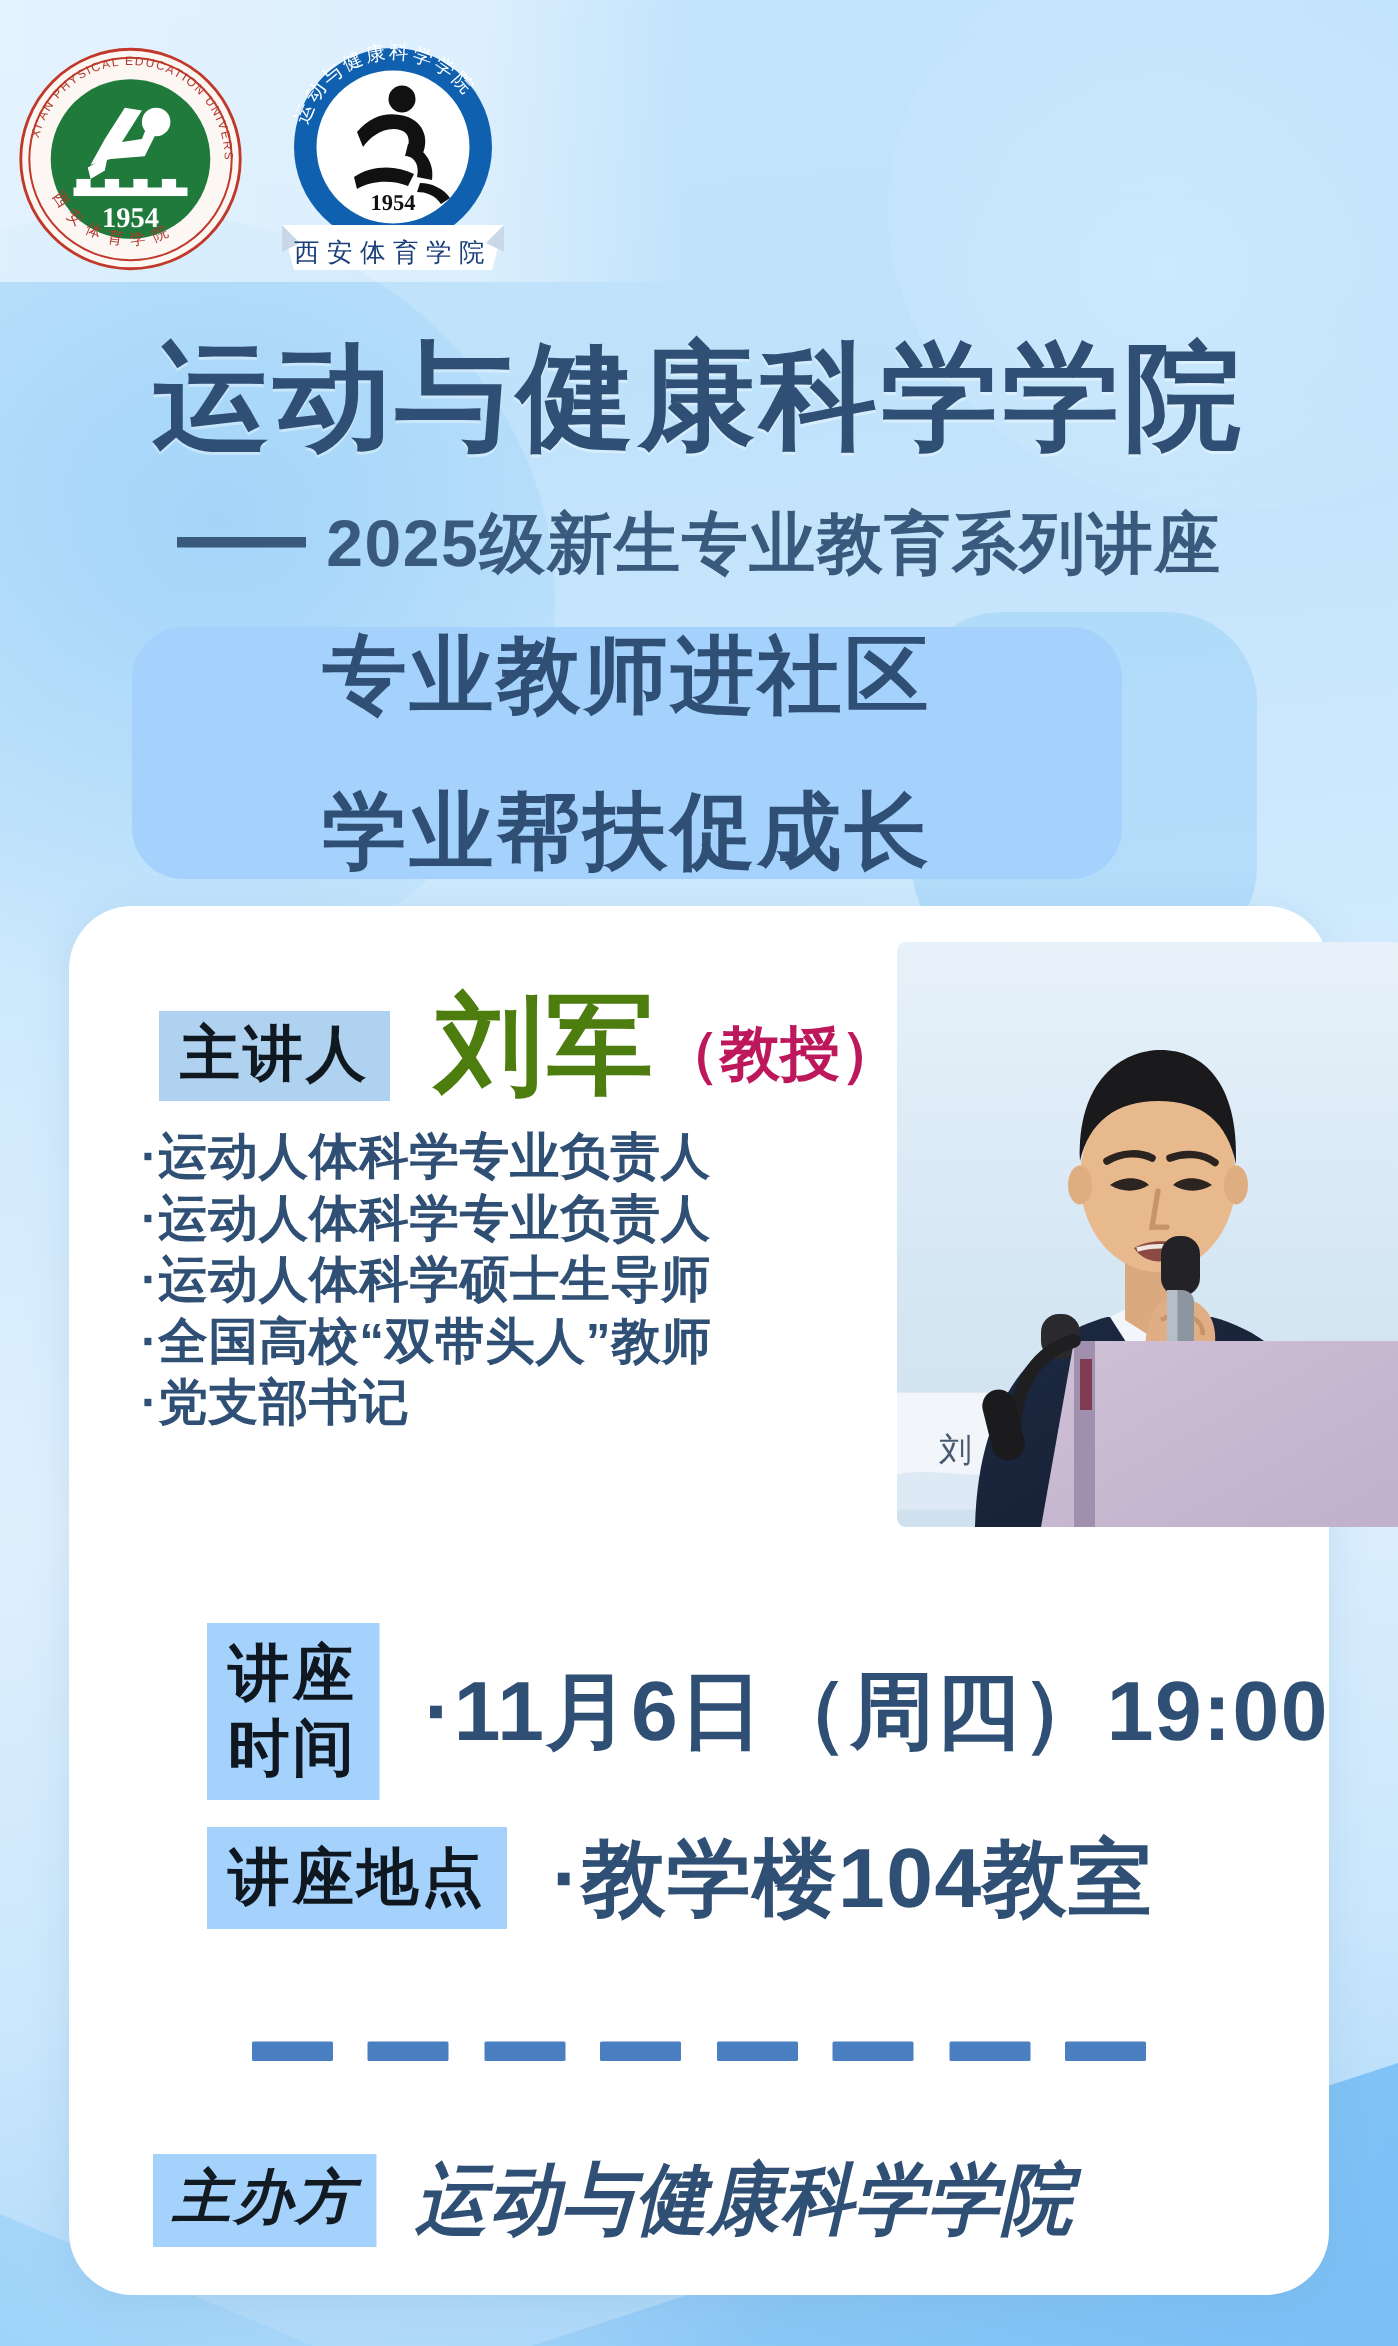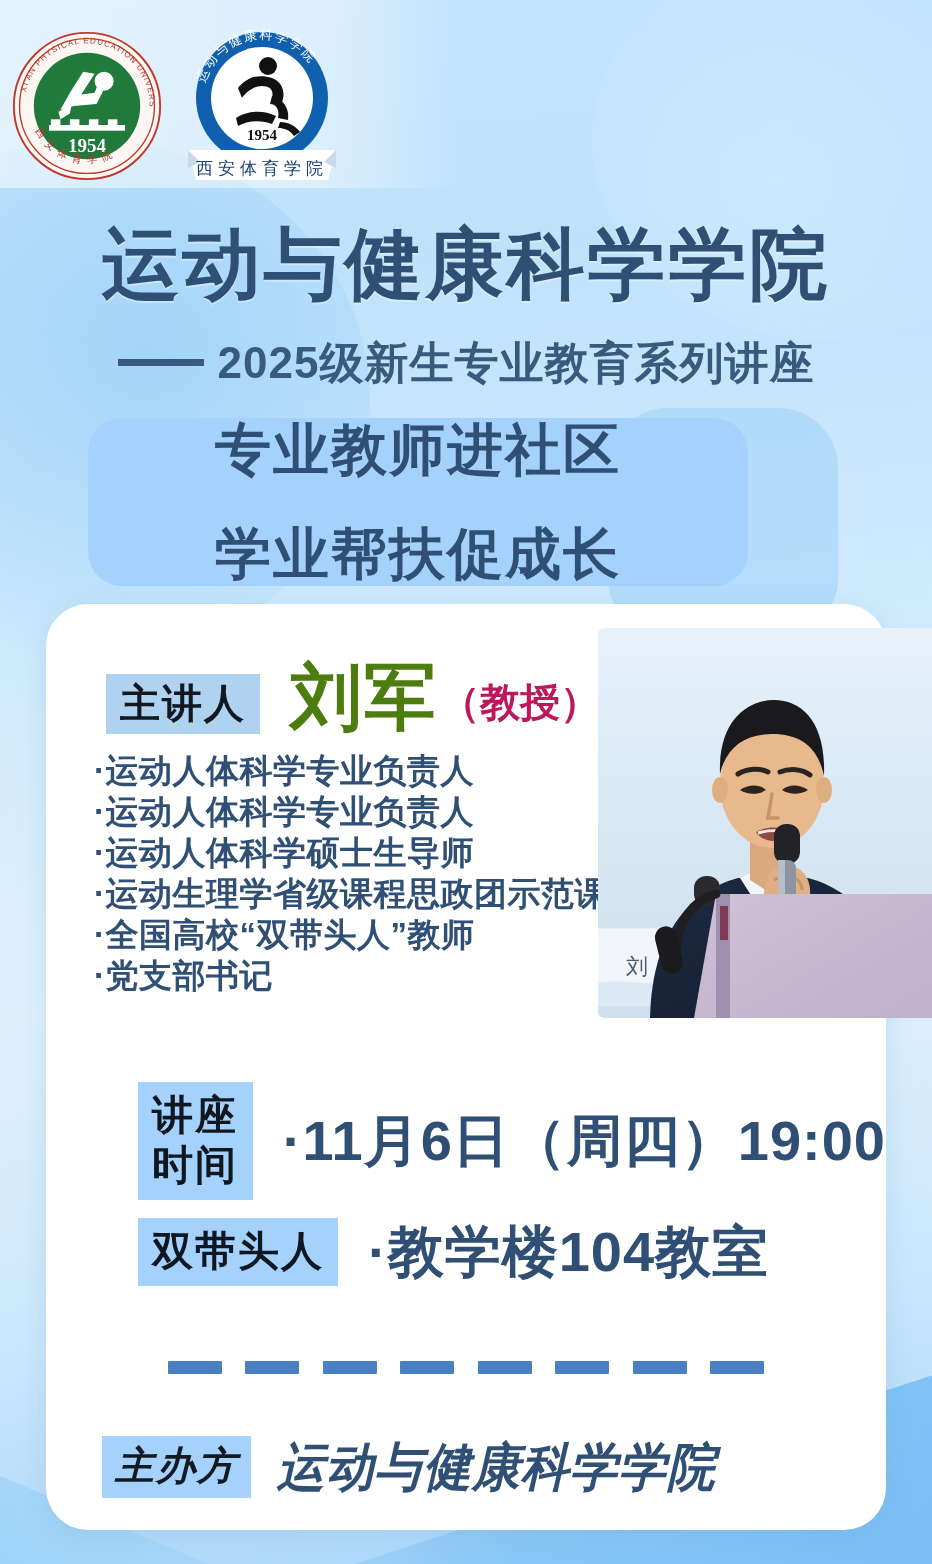--- a/index.html
+++ b/index.html
@@ -256,21 +256,20 @@
   <div class="speaker-row">
     <span class="badge">主讲人</span>
     <span class="speaker-name">刘军</span>
     <span class="speaker-title">（教授）</span>
   </div>
 
   <div class="creds">
     <div class="cred-line">·运动人体科学专业负责人</div>
     <div class="cred-line">·运动人体科学专业负责人</div>
     <div class="cred-line">·运动人体科学硕士生导师</div>
-    <div class="cred-line">·运动生理学省级课程思政团示范课</div>
     <div class="cred-line">·全国高校“双带头人”教师</div>
     <div class="cred-line">·党支部书记</div>
   </div>
 
   <div class="photo">
     <svg viewBox="0 0 338 390" preserveAspectRatio="xMidYMid slice">
       <defs>
         <linearGradient id="bgph" x1="0" y1="0" x2="0" y2="1">
           <stop offset="0%" stop-color="#e7f1fa"></stop>
           <stop offset="55%" stop-color="#d6e7f4"></stop>
@@ -337,21 +336,21 @@
       <rect x="60" y="298" width="22" height="48" rx="11" fill="#1b1b1e" transform="rotate(-14 71 322)"></rect>
     </svg>
   </div>
 
   <div class="info-row time">
     <span class="info-badge">讲座时间</span>
     <span class="info-value">·11月6日（周四）19:00</span>
   </div>
 
   <div class="info-row place">
-    <span class="info-badge">双带头人</span>
+    <span class="info-badge">讲座地点</span>
     <span class="info-value">·教学楼104教室</span>
   </div>
 
   <div class="divider">
     <span class="dash"></span>
     <span class="dash"></span>
     <span class="dash"></span>
     <span class="dash"></span>
     <span class="dash"></span>
     <span class="dash"></span>

